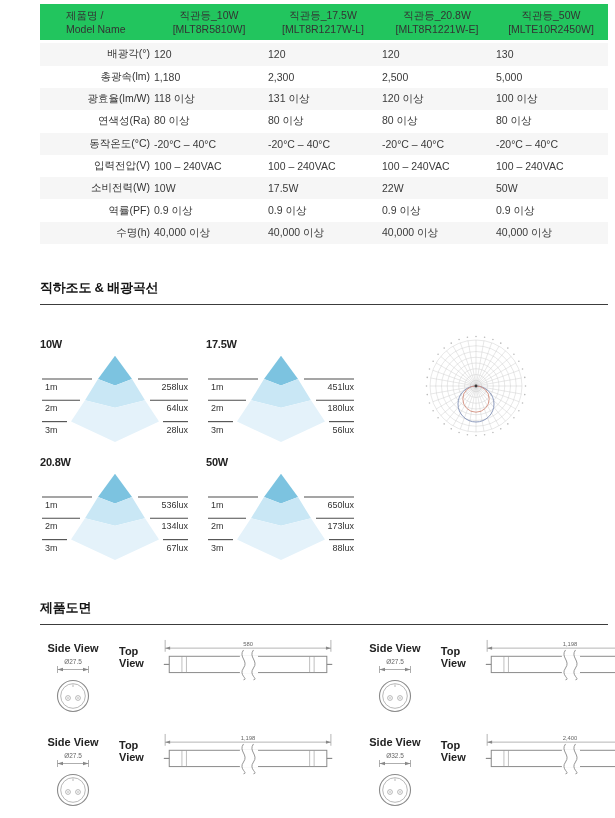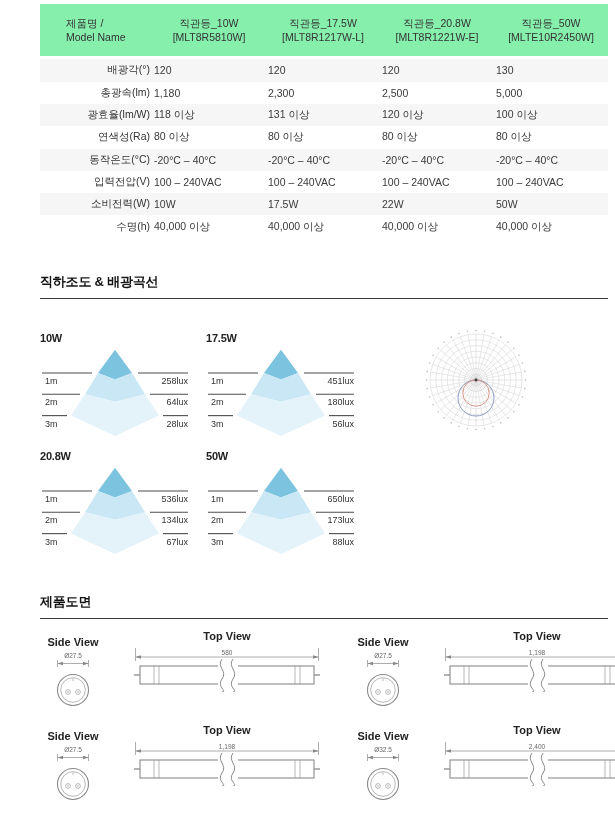--- a/index.html
+++ b/index.html
@@ -4,43 +4,43 @@
 <style>
   *{box-sizing:border-box;margin:0;padding:0}
   html,body{background:#fff}
   body{width:615px;height:818px;font-family:"Liberation Sans","DejaVu Sans",sans-serif;color:#333;overflow:hidden}
   .page{padding:4px 7px 0 40px}
   .content{width:568px}
 
   
   table.spec{width:568px;border-collapse:separate;border-spacing:0;font-size:10.5px;table-layout:fixed}
   table.spec col.c-label{width:112px}
-  .spec th{background:#86efac;font-weight:normal;color:#333;padding:12px 2px;line-height:1.35;border-bottom:3px solid #fff;text-align:center;vertical-align:middle;height:34px}
+  .spec th{background:#22c55e;font-weight:normal;color:#333;padding:4px 2px;line-height:1.35;border-bottom:3px solid #fff;text-align:center;vertical-align:middle;height:34px}
   .spec th.label-col{text-align:left;padding-left:26px}
   .spec td{height:22.3px;text-align:left;color:#3a3a3a;padding:2px;vertical-align:middle}
   .spec td.row-label{text-align:right;padding-left:26px;color:#333}
   .spec tbody tr:nth-child(odd){background:#f6f6f6}
 
   
   .section-title{font-size:13px;font-weight:bold;color:#131313;margin-top:35px;padding-bottom:7px;border-bottom:1.5px solid #3c3c3c;letter-spacing:-0.2px}
 
   
   .illum{display:flex;margin-top:33px}
   .cone-grid{display:grid;grid-template-columns:150px 150px;column-gap:16px;row-gap:10px}
   .cone-label{font-weight:bold;font-size:11px;color:#222;height:14px;margin-bottom:2px;letter-spacing:-0.2px}
   .cline{stroke:#4d4d4d;stroke-width:1.2}
   .ctext{font-size:9px;fill:#333}
   .polar-wrap{margin-left:52px;margin-top:-4px}
 
   
   .draw-grid{display:grid;grid-template-columns:1fr 1fr;column-gap:28px;row-gap:12px;margin-top:11px}
-  .draw-block{display:flex;gap:26px;align-items:flex-start}
+  .draw-block{display:flex;gap:13px;align-items:flex-start}
   .side-col{width:66px;display:flex;flex-direction:column;align-items:center}
   .side-label{font-weight:bold;font-size:11px;color:#222;margin-top:6px;margin-bottom:2px;white-space:nowrap}
-  .top-col{flex:1;display:flex;flex-direction:column;align-items:center}
+  .top-col{flex:1;display:flex;align-items:center}
   .top-label{font-weight:bold;font-size:11px;color:#222;margin-bottom:4px}
   .dimline,.dimext{stroke:#999;stroke-width:0.8;fill:none}
   .dimarrow{fill:#888}
   .dimtext{font-size:6.5px;fill:#666}
   .tube{fill:#fff;stroke:#8a8a8a;stroke-width:1.1}
   .thin{fill:none;stroke:#9a9a9a;stroke-width:0.7}
   .squig{fill:none;stroke:#8a8a8a;stroke-width:1}
   .pin{stroke:#8a8a8a;stroke-width:1.3}
 </style>
 </head>
@@ -123,20 +123,27 @@
             <td>100 – 240VAC</td>
             <td>100 – 240VAC</td>
             <td>100 – 240VAC</td>
           </tr>
           <tr>
             <td class="row-label">소비전력(W)</td>
             <td>10W</td>
             <td>17.5W</td>
             <td>22W</td>
             <td>50W</td>
+          </tr>
+          <tr>
+            <td class="row-label">역률(PF)</td>
+            <td>0.9 이상</td>
+            <td>0.9 이상</td>
+            <td>0.9 이상</td>
+            <td>0.9 이상</td>
           </tr>
           <tr>
             <td class="row-label">수명(h)</td>
             <td>40,000 이상</td>
             <td>40,000 이상</td>
             <td>40,000 이상</td>
             <td>40,000 이상</td>
           </tr>
         </tbody>
   </table>

